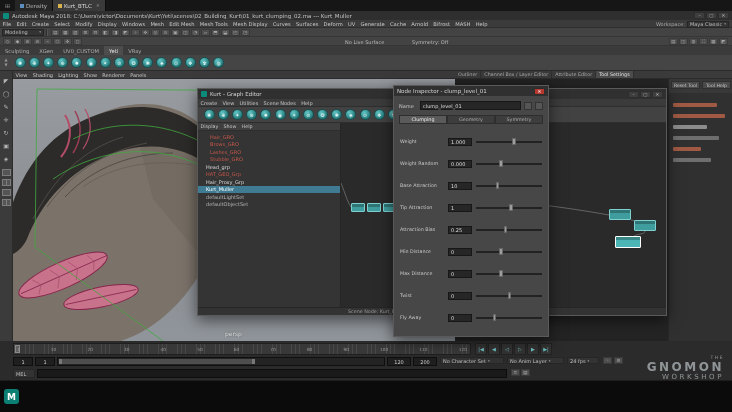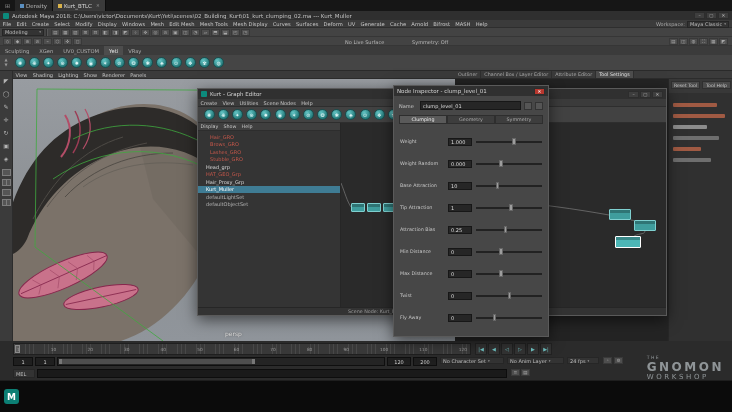--- a/index.html
+++ b/index.html
@@ -114,21 +114,21 @@
   #range-row .dd{position:absolute;top:0}
 
   #cmd-row{position:absolute;left:0;top:369px;right:0;height:10px}
   #cmd-mode{position:absolute;left:13px;top:0;width:22px;height:9px}
   #cmd-input{position:absolute;left:37px;top:0;width:470px;height:9px;background:#1a1a1a;border:1px solid #0d0d0d}
   #cmd-icons{position:absolute;left:510px;top:0;display:flex}
 
   #bottom-strip{position:absolute;left:0;top:380px;right:0;height:32px;background:#0b0b0b;border-top:1px solid #1e1e1e}
   #maya-logo{position:absolute;left:4px;top:8px;width:15px;height:15px;background:#0c7f74;border-radius:3px;color:#fff;font-weight:bold;font-size:9px;display:flex;align-items:center;justify-content:center}
 
-  #gnomon{position:absolute;right:8px;top:356px;z-index:40;color:#9aa0a3;opacity:.9;pointer-events:none;line-height:1.1}
+  #gnomon{position:absolute;right:8px;top:356px;z-index:40;text-align:right;color:#9aa0a3;opacity:.9;pointer-events:none;line-height:1.1}
   #gnomon .t{font-size:4.5px;letter-spacing:1.5px}
   #gnomon .g{font-size:12px;font-weight:bold;letter-spacing:2.5px}
   #gnomon .w{font-size:7px;letter-spacing:2.6px}
 </style>
 </head>
 <body>
 
 <div id="root">
 
   <div id="os-bar">

